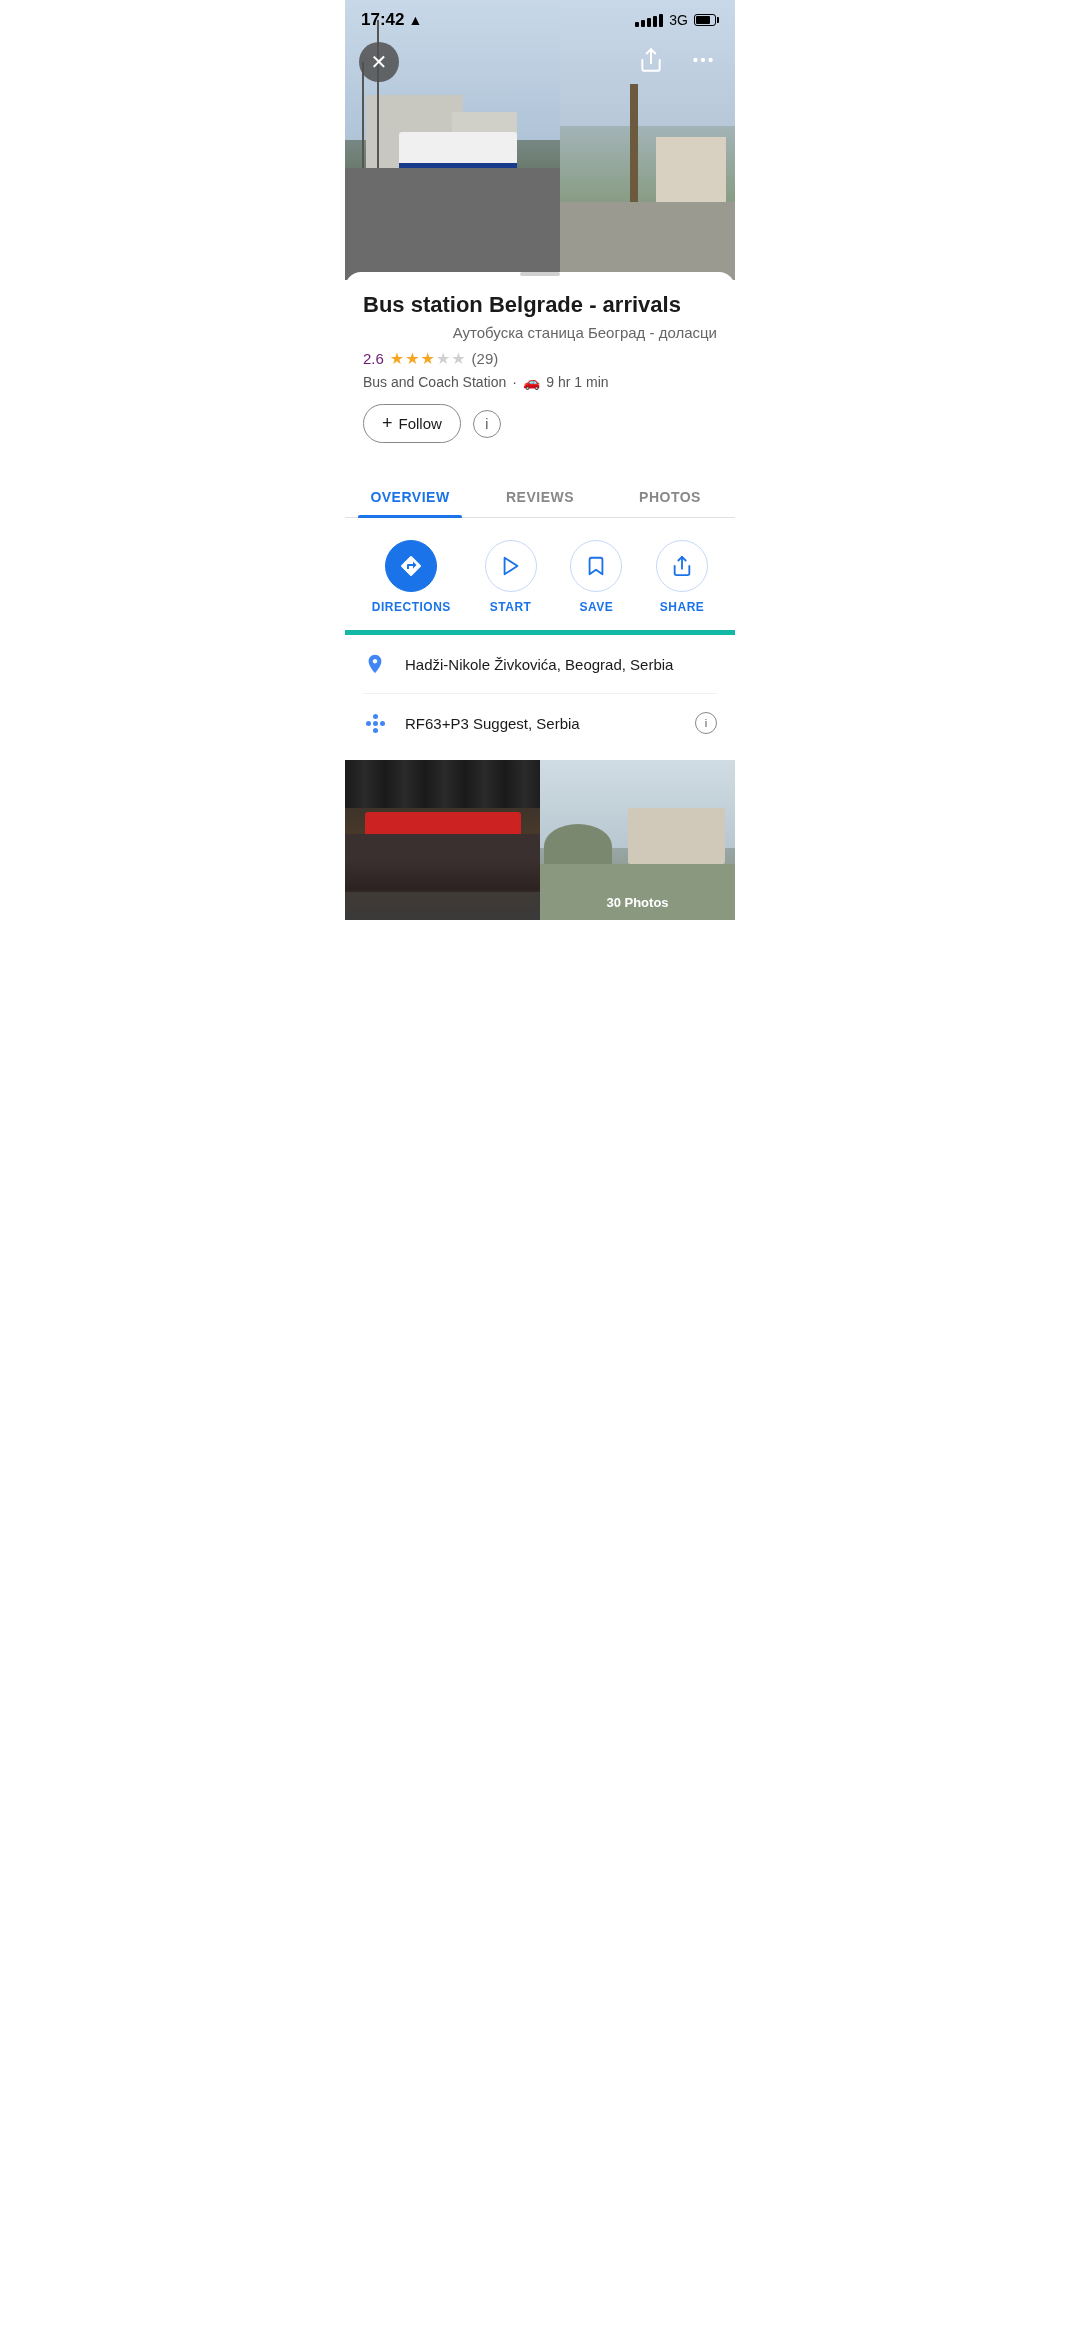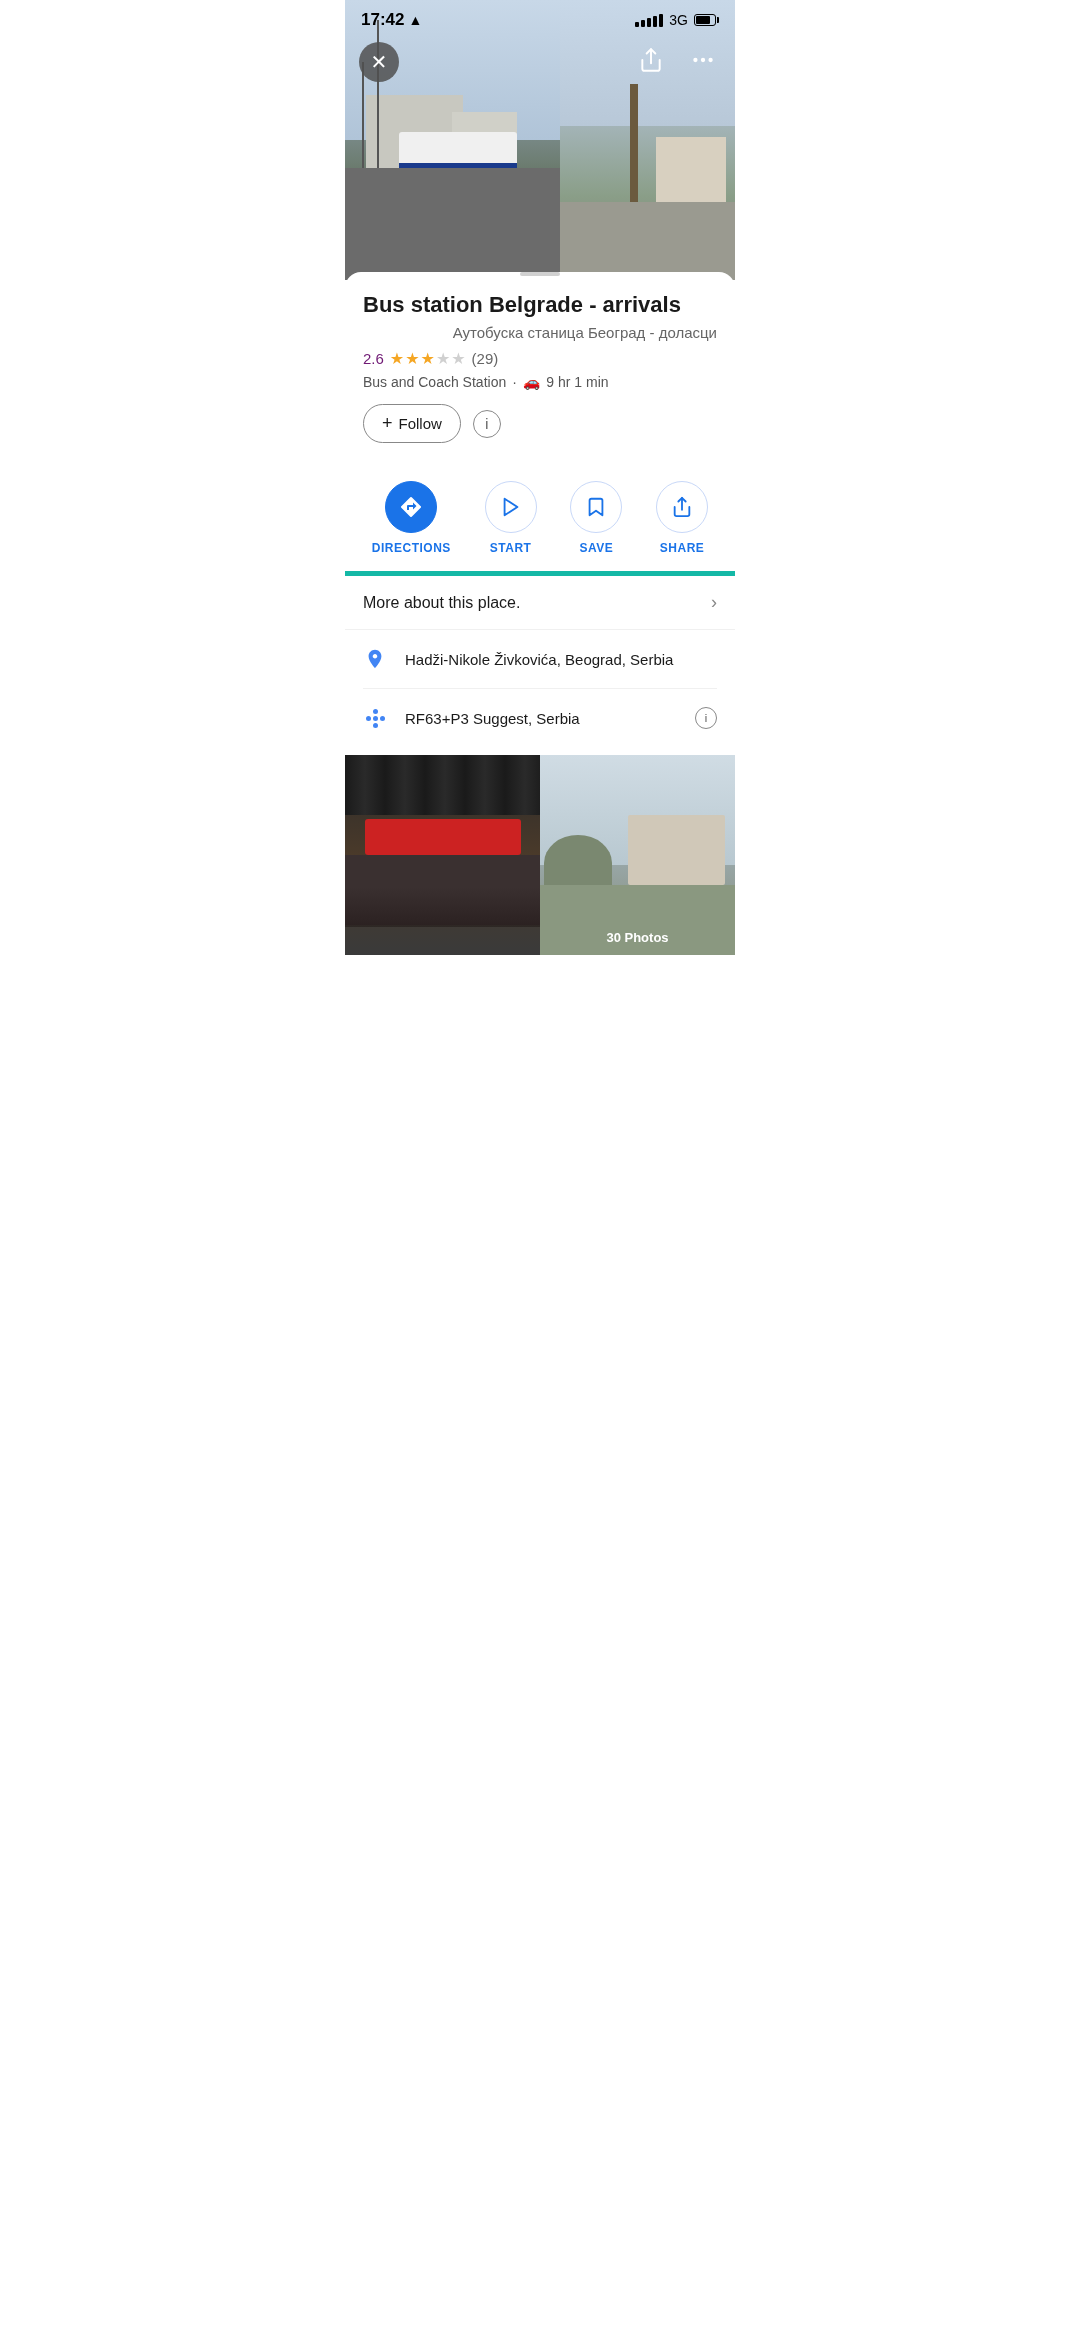--- a/index.html
+++ b/index.html
@@ -441,21 +441,21 @@
     }
     .more-about-text {
       font-size: 16px;
       color: #1a1a1a;
       flex: 1;
     }
 
     
     .bottom-photos {
       display: flex;
-      height: 200px;
+      height: 160px;
       margin-top: 8px;
     }
     .bottom-photo-left {
       width: 50%;
       background: linear-gradient(180deg, #2a2a2a 0%, #4a3a2a 50%, #3a3a3a 100%);
       position: relative;
       overflow: hidden;
     }
     .bottom-photo-right {
       width: 50%;
@@ -634,20 +634,31 @@
         <button class="follow-btn">
           <span class="follow-plus">+</span>
           <span>Follow</span>
         </button>
         <div class="info-circle">
           <span>i</span>
         </div>
       </div>
     </div>
 
+    <div class="tabs-row">
+      <div class="tab-item active">
+        <span>OVERVIEW</span>
+      </div>
+      <div class="tab-item">
+        <span>REVIEWS</span>
+      </div>
+      <div class="tab-item">
+        <span>PHOTOS</span>
+      </div>
+    </div>
 
     <div class="action-buttons">
       <div class="action-btn-item">
         <div class="action-btn-circle filled">
           <svg width="24" height="24" viewBox="0 0 24 24" fill="#fff">
               <path d="M21.71 11.29l-9-9a1 1 0 00-1.42 0l-9 9a1 1 0 000 1.42l9 9a1 1 0 001.42 0l9-9a1 1 0 000-1.42zM14 14.5V12h-4v3H8v-4a1 1 0 011-1h5V7.5l3.5 3.5-3.5 3.5z" fill="#fff"></path>
             </svg>
         </div>
         <span class="action-btn-label">DIRECTIONS</span>
       </div>
@@ -675,24 +686,20 @@
           <svg width="22" height="22" viewBox="0 0 24 24" fill="none" stroke="#1a73e8" stroke-width="2" stroke-linecap="round" stroke-linejoin="round">
             <path d="M4 12v8a2 2 0 002 2h12a2 2 0 002-2v-8"></path>
             <polyline points="16 6 12 2 8 6"></polyline>
             <line x1="12" y1="2" x2="12" y2="15"></line>
           </svg>
         </div>
         <span class="action-btn-label">SHARE</span>
       </div>
     </div>
 
-    <div class="more-about-row">
-      <span class="more-about-text">More about this place.</span>
-      <span class="info-chevron">›</span>
-    </div>
 
     <div class="info-section">
 
       <div class="info-row">
         <div class="info-icon">
           <svg width="22" height="22" viewBox="0 0 24 24" fill="#4285f4">
             <path d="M12 2C8.13 2 5 5.13 5 9c0 5.25 7 13 7 13s7-7.75 7-13c0-3.87-3.13-7-7-7zm0 9.5c-1.38 0-2.5-1.12-2.5-2.5S10.62 6.5 12 6.5s2.5 1.12 2.5 2.5S13.38 11.5 12 11.5z"></path>
           </svg>
         </div>
         <span class="info-text">Hadži-Nikole Živkovića, Beograd, Serbia</span>

